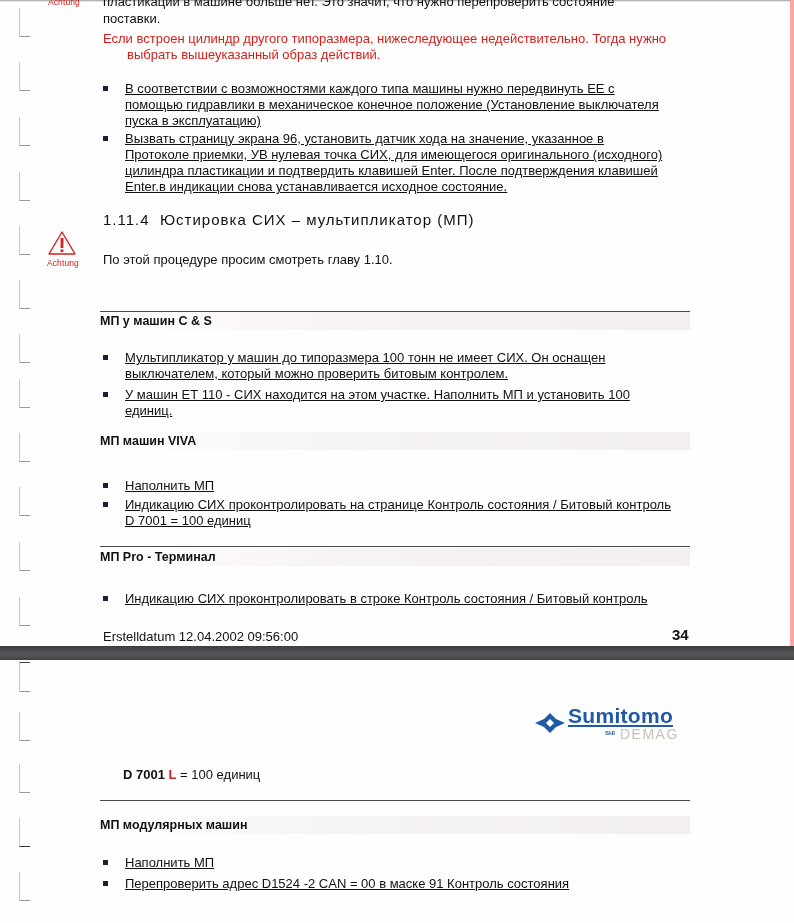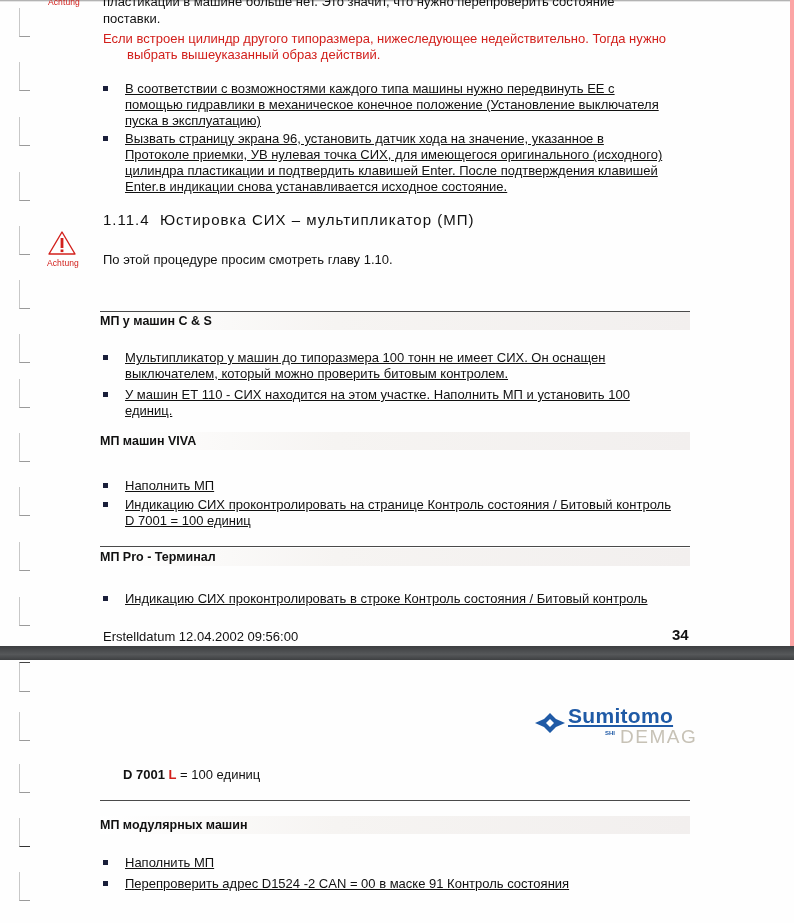--- a/index.html
+++ b/index.html
@@ -41,21 +41,21 @@
       background: linear-gradient(90deg, #ffffff 0%, #f6f4f2 40%, #f2efee 100%);
     }
     .subsection-title { font-size: 15px; font-weight: normal; letter-spacing: 1px; }
 
     .footer-date { font-size: 13px; }
     .page-num { font-size: 15px; font-weight: bold; }
 
     .logo { position: absolute; left: 534px; top: 710px; width: 180px; height: 44px; }
     .logo-name { position: absolute; left: 34px; top: -6px; font-size: 21px; font-weight: bold; color: #1f5aa6; letter-spacing: 0.3px; text-decoration: underline; }
     .logo-shi { position: absolute; left: 71px; top: 20px; font-size: 6px; font-weight: bold; color: #1f5aa6; }
-    .logo-demag { position: absolute; left: 86px; top: 16px; font-size: 19px; color: #c7c2b6; letter-spacing: 1.5px; }
+    .logo-demag { position: absolute; left: 86px; top: 16px; font-size: 14px; color: #c7c2b6; letter-spacing: 1.5px; }
   </style>
 </head>
 <body>
 
 <div class="page page1">
 
   <div class="top-shadow"></div>
 
   <div class="tick" style="top:8px"></div>
   <div class="tick" style="top:62px"></div>

